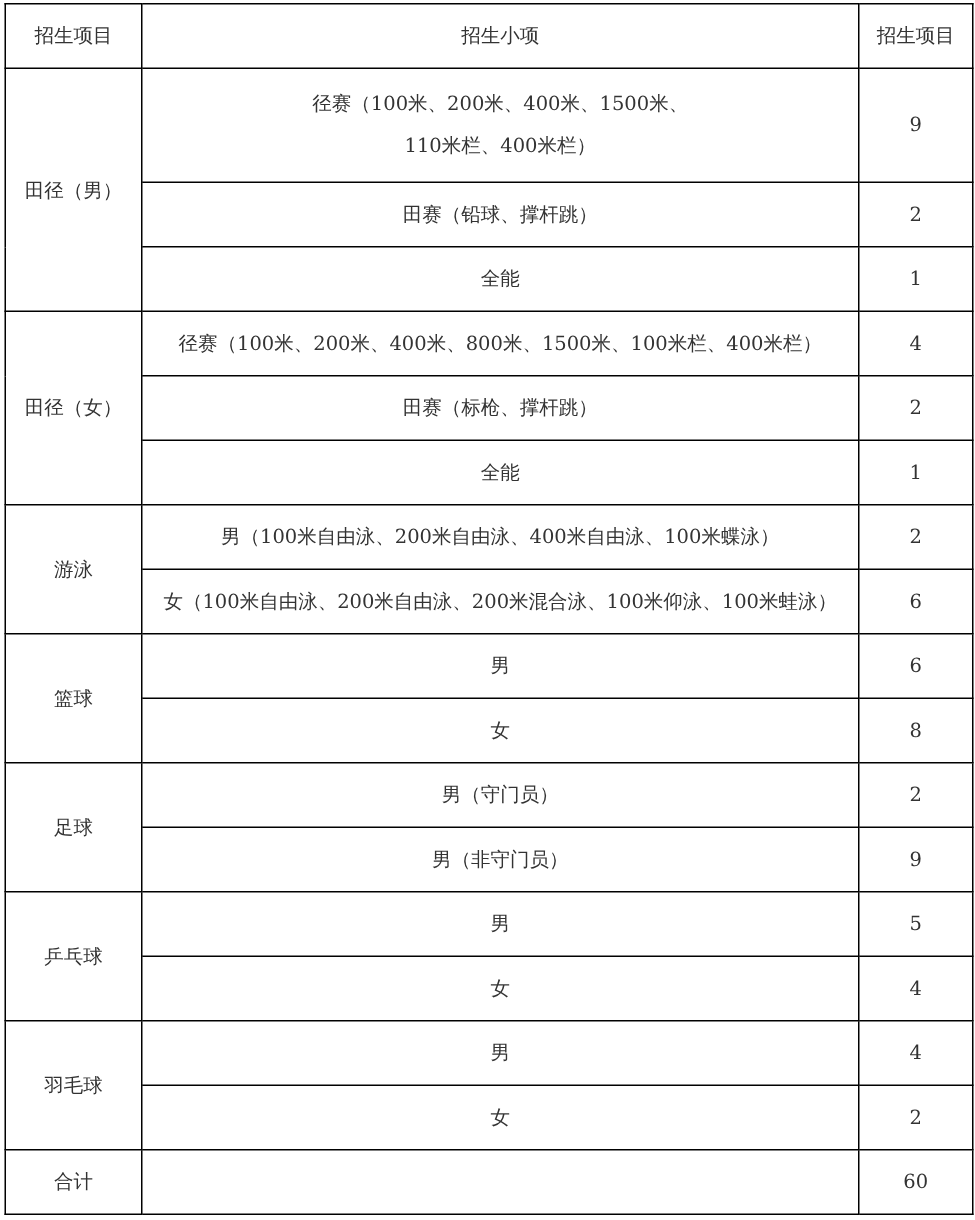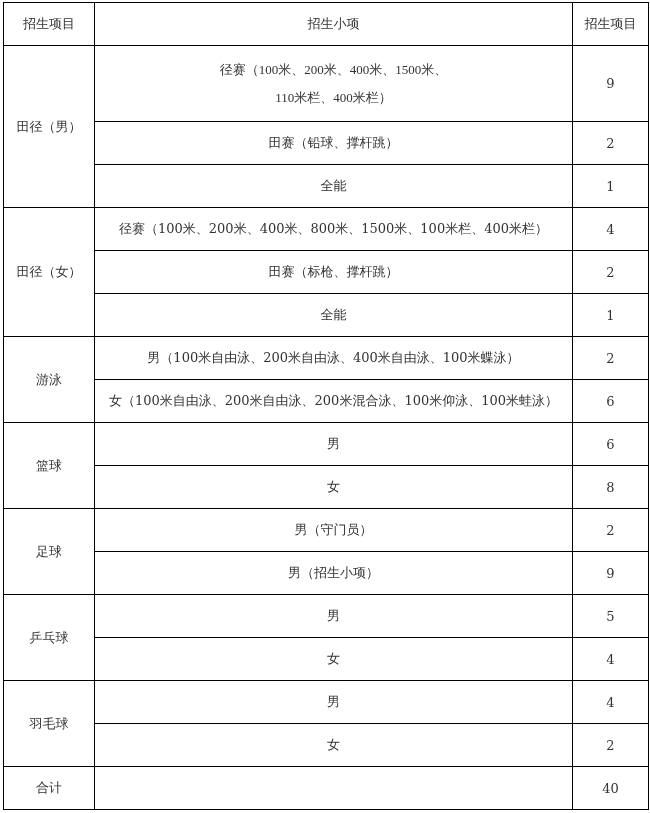--- a/index.html
+++ b/index.html
@@ -1,21 +1,21 @@
 <!DOCTYPE html>
 <html><head>
 <meta charset="utf-8">
 <style>
   html, body { margin: 0; padding: 0; background: #ffffff; }
   body { width: 650px; height: 813px; position: relative; font-family: "DejaVu Serif", "Liberation Serif", serif; color: #333333; font-size: 13px; }
   table { position: absolute; left: 3px; top: 2px; border-collapse: collapse; table-layout: fixed; width: 645px; border-radius: 18px; }
   td, th { border: 1px solid #000000; text-align: center; vertical-align: middle; padding: 0; font-weight: normal; }
   th { height: 42px; }
   td { height: 42px; }
-  td.tall { height: 75px; line-height: 28px; font-family: Liberation Serif, serif; }
+  td.tall { height: 75px; line-height: 28px; }
   col.c1 { width: 91px; }
   col.c2 { width: 478px; }
   col.c3 { width: 76px; }
 </style>
 </head>
 <body>
 
 <table>
   <colgroup>
       <col class="c1">
@@ -81,21 +81,21 @@
       <td>女</td>
       <td>8</td>
     </tr>
 
     <tr>
       <td rowspan="2">足球</td>
       <td>男（守门员）</td>
       <td>2</td>
     </tr>
     <tr>
-      <td>男（招生小项）</td>
+      <td>男（非守门员）</td>
       <td>9</td>
     </tr>
 
     <tr>
       <td rowspan="2">乒乓球</td>
       <td>男</td>
       <td>5</td>
     </tr>
     <tr>
       <td>女</td>
@@ -108,16 +108,16 @@
       <td>4</td>
     </tr>
     <tr>
       <td>女</td>
       <td>2</td>
     </tr>
 
     <tr>
       <td>合计</td>
       <td></td>
-      <td>40</td>
+      <td>60</td>
     </tr>
   </tbody>
 </table>
 
 </body></html>

